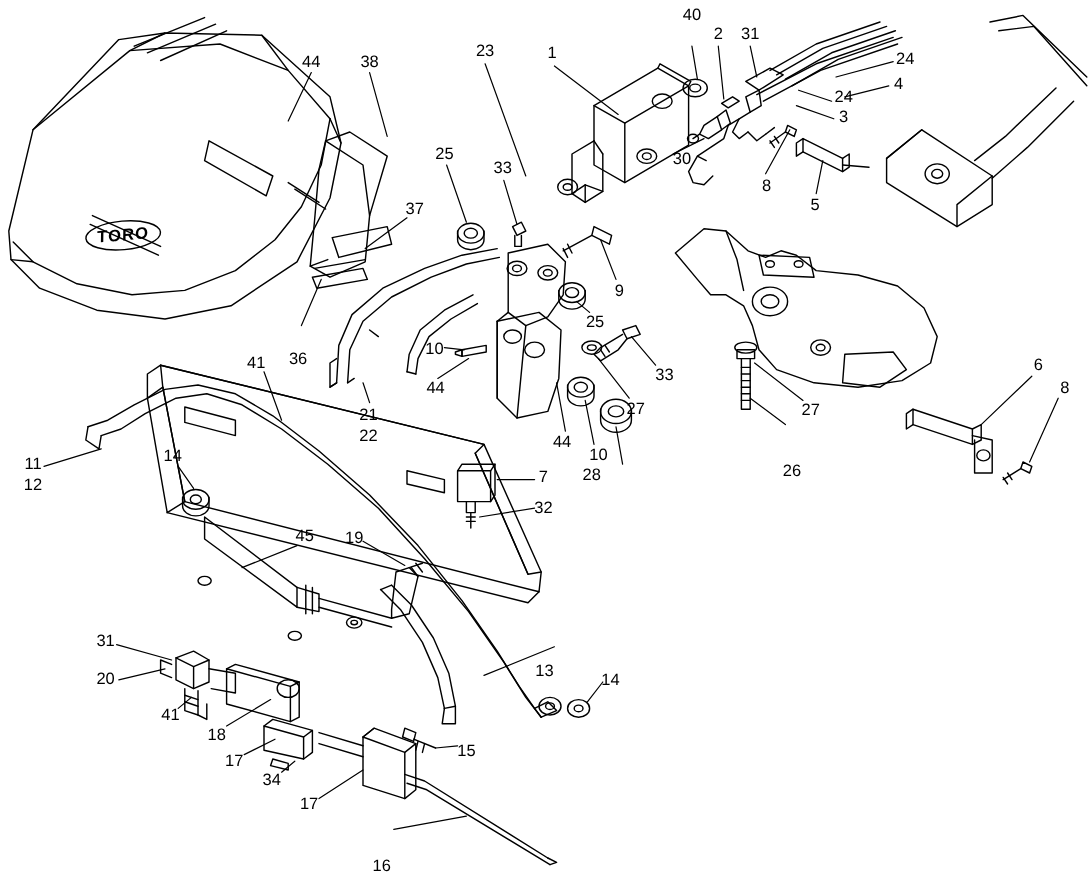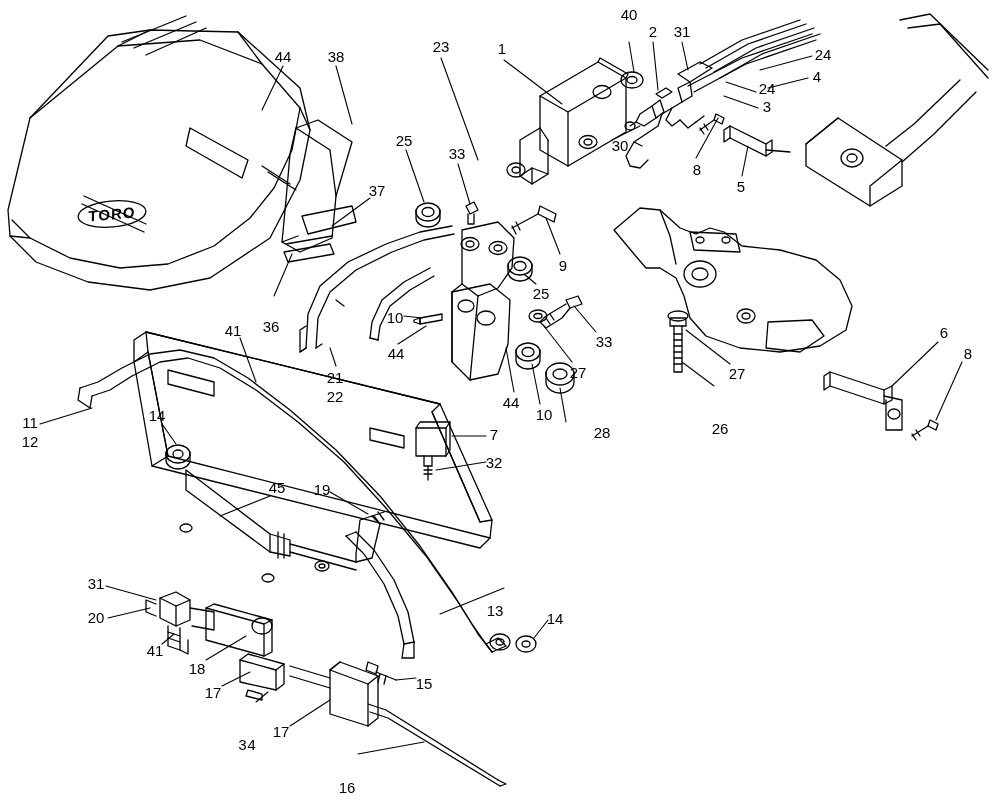--- a/index.html
+++ b/index.html
@@ -414,21 +414,21 @@
   <div class="callout" style="left:697px; top:169px;">8</div>
   <div class="callout" style="left:741px; top:186px;">5</div>
   <div class="callout" style="left:404px; top:140px;">25</div>
   <div class="callout" style="left:457px; top:153px;">33</div>
   <div class="callout" style="left:377px; top:190px;">37</div>
   <div class="callout" style="left:271px; top:306px;margin-top:20px;">36</div>
   <div class="callout" style="left:563px; top:265px;">9</div>
   <div class="callout" style="left:541px; top:293px;">25</div>
   <div class="callout" style="left:604px; top:341px;">33</div>
   <div class="callout" style="left:578px; top:372px;">27</div>
-  <div class="callout" style="left:602px; top:432px;text-align:center;">28</div>
+  <div class="callout" style="left:538px; top:432px;text-align:center;">28</div>
   <div class="callout" style="left:544px; top:414px;">10</div>
   <div class="callout" style="left:511px; top:402px;">44</div>
   <div class="callout" style="left:395px; top:317px;">10</div>
   <div class="callout" style="left:396px; top:353px;">44</div>
   <div class="callout" style="left:335px; top:377px;">21</div>
   <div class="callout" style="left:335px; top:396px;">22</div>
   <div class="callout" style="left:233px; top:330px;">41</div>
   <div class="callout" style="left:944px; top:332px;">6</div>
   <div class="callout" style="left:968px; top:353px;">8</div>
   <div class="callout" style="left:737px; top:373px;">27</div>
@@ -440,18 +440,18 @@
   <div class="callout" style="left:494px; top:462px;">32</div>
   <div class="callout" style="left:277px; top:487px;">45</div>
   <div class="callout" style="left:322px; top:489px;">19</div>
   <div class="callout" style="left:495px; top:590px;margin-top:20px;">13</div>
   <div class="callout" style="left:555px; top:618px;">14</div>
   <div class="callout" style="left:96px; top:583px;">31</div>
   <div class="callout" style="left:96px; top:617px;">20</div>
   <div class="callout" style="left:155px; top:650px;">41</div>
   <div class="callout" style="left:197px; top:668px;text-align:center;">18</div>
   <div class="callout" style="left:213px; top:692px;">17</div>
-  <div class="callout" style="left:247px; top:746px;font-family:Liberation Mono, monospace;">34</div>
+  <div class="callout" style="left:247px; top:709px;">34</div>
   <div class="callout" style="left:281px; top:731px;">17</div>
   <div class="callout" style="left:424px; top:683px;">15</div>
   <div class="callout" style="left:347px; top:759px;margin-top:28px;">16</div>
 
 </div>
 
 </body></html>

